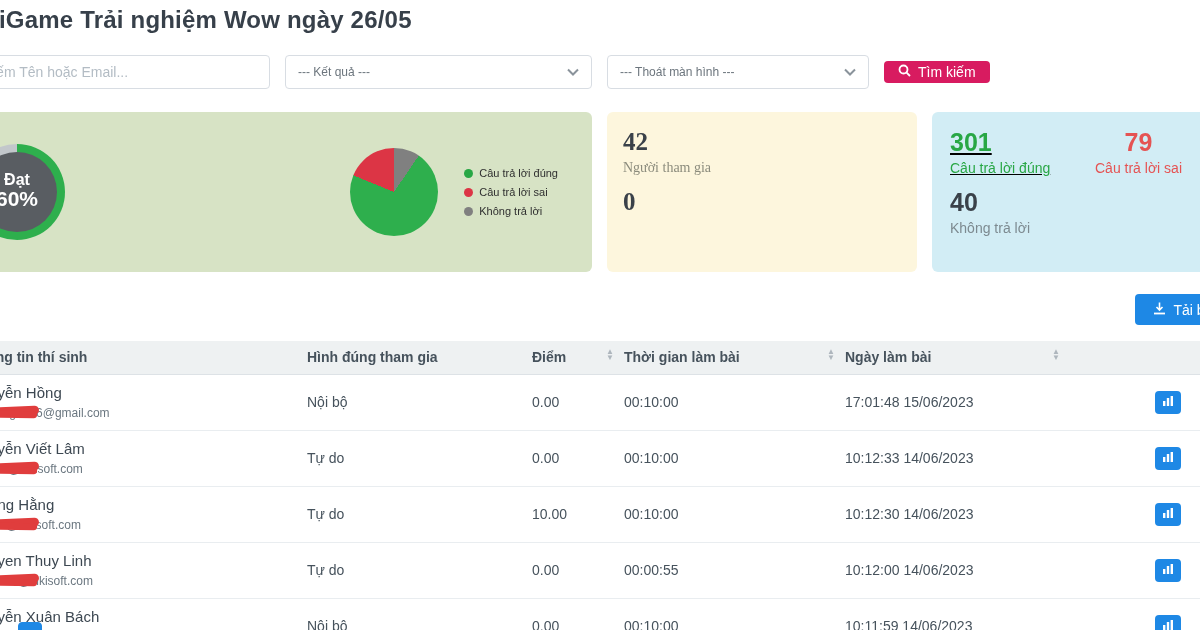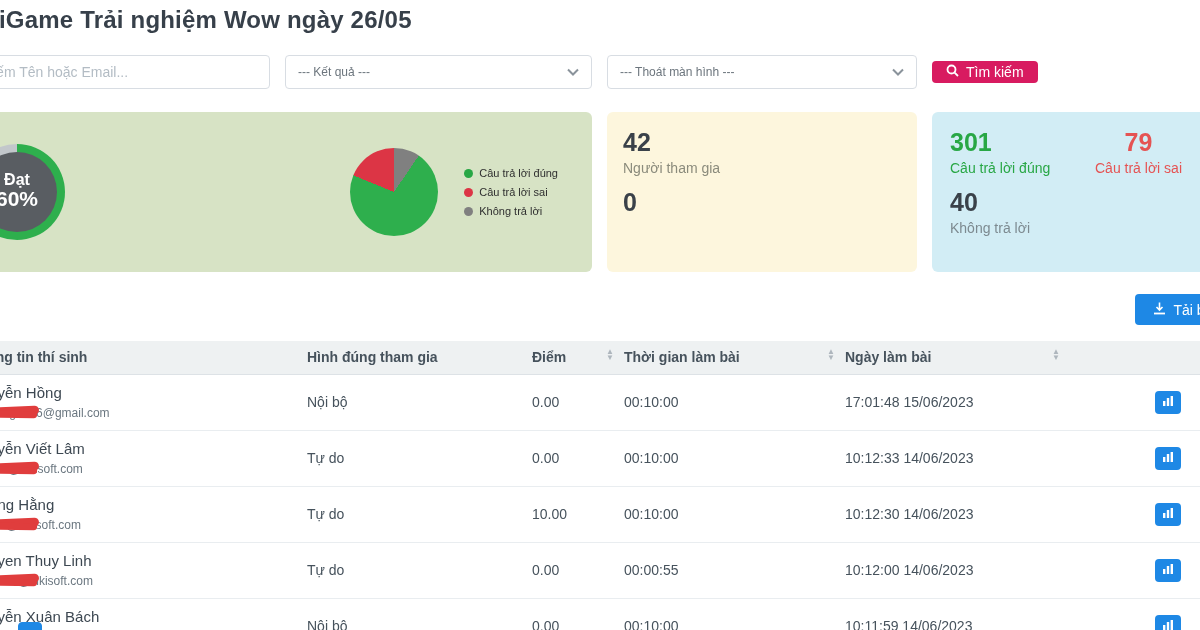--- a/index.html
+++ b/index.html
@@ -9,48 +9,48 @@
   .canvas { position:absolute; left:-55px; top:0; width:1320px; height:700px; }
 
   .page-title { font-size:24px; font-weight:700; color:#37404a; margin:6px 0 0 12px; letter-spacing:.2px; }
 
   
   .filter-row { display:flex; align-items:center; margin-top:21px; }
   .search-input { width:325px; height:34px; border:1px solid #d8dde3; border-radius:4px; padding:0 12px; font-size:14px; color:#495057; outline:none; font-family:inherit; }
   .search-input::placeholder { color:#b3bcc4; }
   .select { height:34px; border:1px solid #d8dde3; border-radius:4px; background:#fff; display:flex; align-items:center; justify-content:space-between; padding:0 12px; margin-left:15px; font-size:12px; color:#6c757d; cursor:pointer; }
   .select-1 { width:307px; }
-  .select-2 { width:310px; }
+  .select-2 { width:262px; }
   .chev svg { display:block; }
   .search-btn { margin-left:15px; height:22px; padding:0 14px; background:var(--accent-pink,#d81b60); color:#fff; border:none; border-radius:4px; font-size:14px; font-weight:500; display:flex; align-items:center; gap:7px; cursor:pointer; font-family:inherit; }
 
   
   .cards { display:flex; gap:15px; margin-top:23px; }
   .card { height:160px; border-radius:6px; }
   .card-green { width:647px; background:var(--card-green-bg,#d7e3c5); display:flex; align-items:center; }
-  .card-yellow { width:310px; background:var(--card-yellow-bg,#fdf6dd); padding:15px 16px; }
+  .card-yellow { width:310px; background:var(--card-yellow-bg,#fdf6dd); padding:15px 16px;font-family:Liberation Serif, serif; }
   .card-blue { width:333px; background:var(--card-blue-bg,#d2edf5); padding:15px 18px; }
 
   .gauge { width:96px; height:96px; border-radius:50%; margin-left:24px; display:flex; align-items:center; justify-content:center; flex:0 0 auto; }
   .gauge-inner { width:80px; height:80px; border-radius:50%; background:#595d62; color:#fff; display:flex; flex-direction:column; align-items:center; justify-content:center; }
   .gauge-label { font-size:16px; font-weight:700; line-height:14px; }
   .gauge-value { font-size:21px; font-weight:700; line-height:24px; }
   .card-spacer { flex:1; }
   .pie { width:88px; height:88px; border-radius:50%; flex:0 0 auto; }
   .legend { margin-left:26px; margin-right:34px; display:flex; flex-direction:column; gap:7px; }
   .legend-item { display:flex; align-items:center; gap:6px; font-size:11px; color:#2f2f2f; white-space:nowrap; }
   .legend-dot { width:9px; height:9px; border-radius:50%; flex:0 0 auto; }
 
   .stat-value { font-size:25px; font-weight:700; color:#3a4149; line-height:30px; }
   .stat-label { font-size:14px; color:#8b8b7c; margin:3px 0 11px; }
   .card-blue .stat-label { color:#7d8a90; }
   .text-green { color:var(--success,#28a745) !important; }
   .text-red { color:var(--danger,#e55353) !important;text-align:center; }
   .cb-row { display:flex; }
-  .cb-col-1 { width:145px; }
+  .cb-col-1 { width:145px;text-decoration:underline; }
 
   
   .toolbar { display:flex; justify-content:flex-end; margin-top:22px; }
   .download-btn { width:130px; height:31px; background:var(--accent-blue,#1e88e5); color:#fff; border:none; border-radius:4px; font-size:14px; display:flex; align-items:center; justify-content:center; gap:7px; cursor:pointer; font-family:inherit; }
 
   
   table { width:1320px; margin-top:16px; border-collapse:collapse; table-layout:fixed; }
   thead th { background:#eef1f2; height:33px; font-size:14px; font-weight:600; color:#46525c; text-align:left; padding:0; border-bottom:1px solid #dde2e6; }
   .th-flex { display:flex; align-items:flex-start; justify-content:space-between; padding-right:10px; }
   .sort { display:flex; flex-direction:column; line-height:6px; font-size:8px; color:#aeb6bd; cursor:pointer; }

